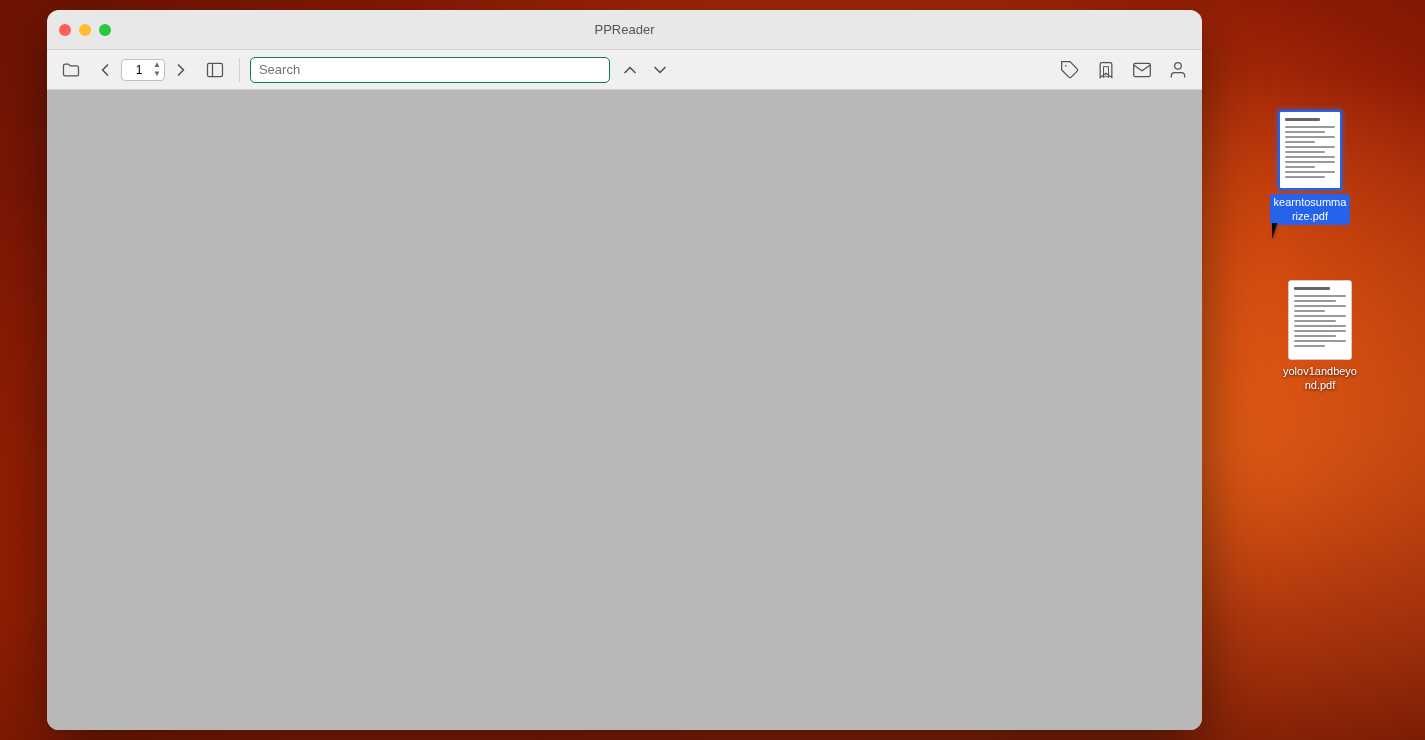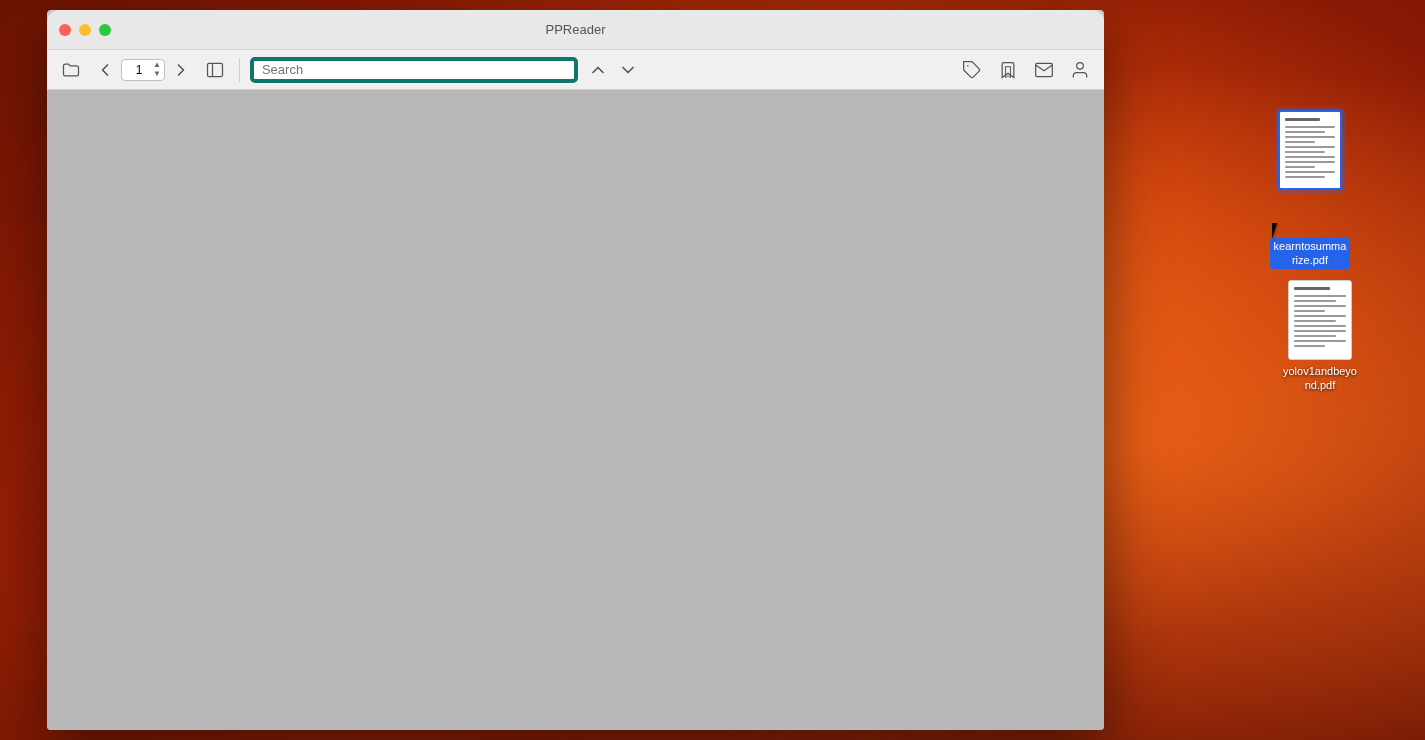--- a/index.html
+++ b/index.html
@@ -29,24 +29,24 @@
       background:
         radial-gradient(ellipse at 80% 60%, rgba(255,120,30,0.6) 0%, transparent 60%),
         radial-gradient(ellipse at 20% 80%, rgba(180,40,5,0.8) 0%, transparent 50%);
     }
 
     
     .window {
       position: absolute;
       top: 10px;
       left: 47px;
-      width: 1057px;
+      width: 1155px;
       height: 720px;
       background: #c8c8c8;
-      border-radius: 4px;
+      border-radius: 12px;
       box-shadow: 0 20px 60px rgba(0,0,0,0.5);
       z-index: 10;
       overflow: hidden;
       display: flex;
       flex-direction: column;
     }
 
     
     .titlebar {
       background: #e8e8e8;
@@ -158,21 +158,21 @@
       width: 1px;
       height: 24px;
       background: #d0d0d0;
       margin: 0 4px;
     }
 
     .search-box {
       flex: 1;
       max-width: 360px;
       height: 26px;
-      border: 4px solid #0f766e;
+      border: 1px solid #0f766e;
       border-radius: 5px;
       padding: 0 8px;
       font-size: 13px;
       background: white;
       outline: none;
       color: #333;
     }
 
     .search-nav {
       display: flex;
@@ -248,21 +248,20 @@
       line-height: 1.3;
       text-shadow: 0 1px 3px rgba(0,0,0,0.8);
       max-width: 80px;
     }
 
     .icon-label.selected {
       background: #2563eb;
       border-radius: 3px;
       padding: 1px 3px;
       text-shadow: none;
-      margin-top: 44px;
     }
 
     
     .icon-svg {
       width: 20px;
       height: 20px;
       fill: none;
       stroke: #555;
       stroke-width: 1.5;
     }

